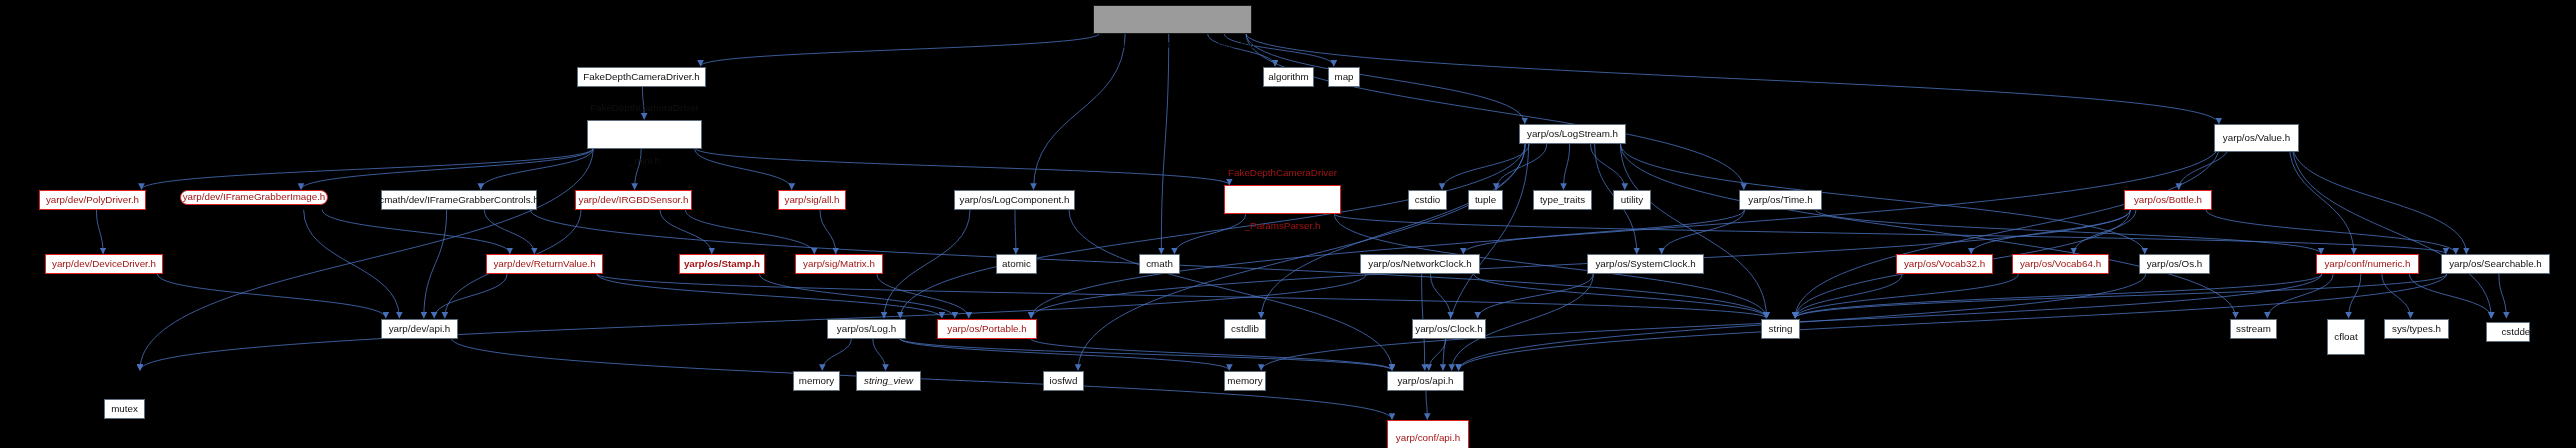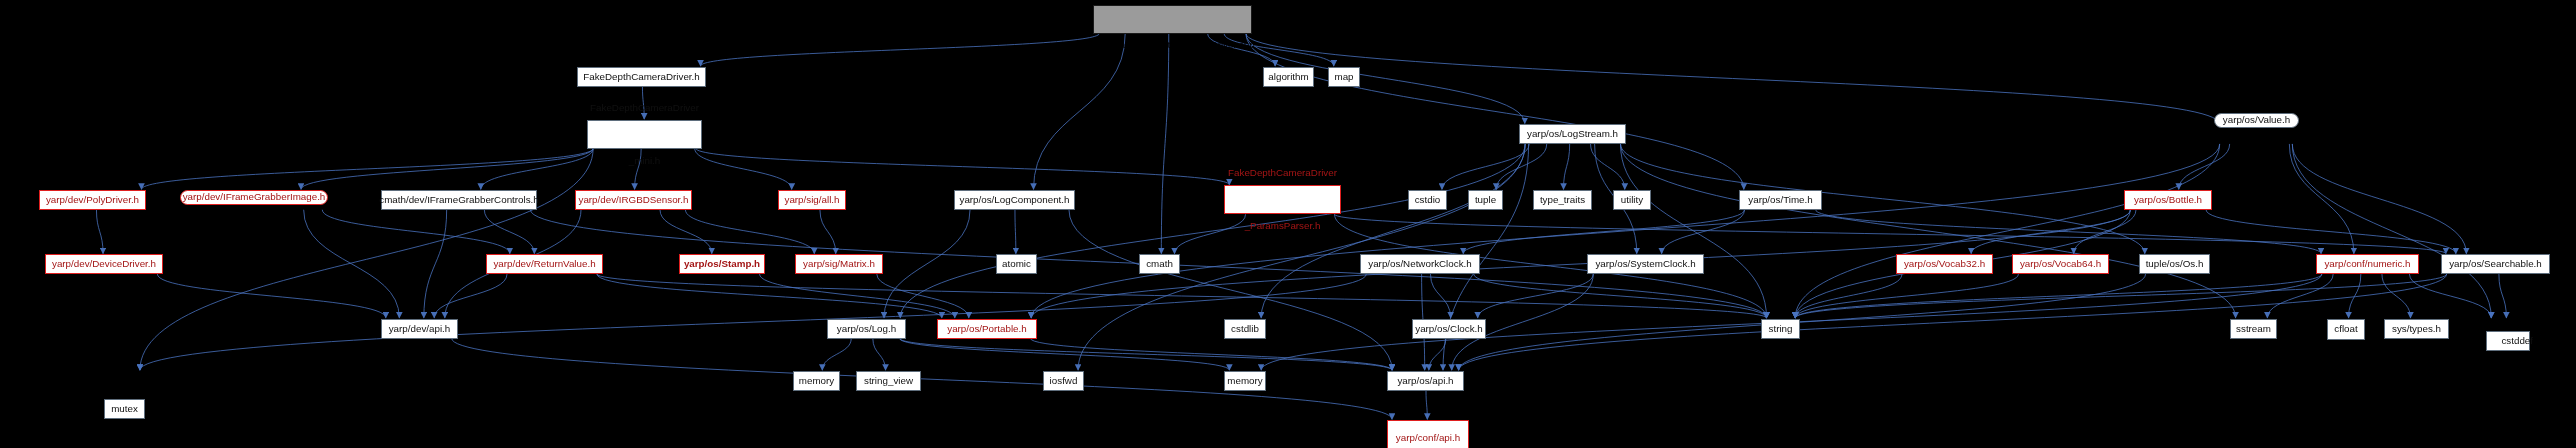--- a/index.html
+++ b/index.html
@@ -139,21 +139,21 @@
       <div class="node normal" style="left: 1328px; top: 67px; width: 32px; height: 19.7px;">
         <div>map</div>
       </div>
       <div class="node normal" style="left: 587px; top: 120px; width: 115px; height: 29px;">
         <div>FakeDepthCameraDriver</div>
         <div>_mini.h</div>
       </div>
       <div class="node normal" style="left: 1519px; top: 124px; width: 107px; height: 19.7px;">
         <div>yarp/os/LogStream.h</div>
       </div>
-      <div class="node normal" style="left: 2214px; top: 113px; width: 85px; height: 15px; border-radius: 9px;">
+      <div class="node normal" style="left: 2214px; top: 124px; width: 85px; height: 28px;">
         <div>yarp/os/Value.h</div>
       </div>
       <div class="node truncated" style="left: 39px; top: 190px; width: 107px; height: 19.7px;">
         <div>yarp/dev/PolyDriver.h</div>
       </div>
       <div class="node truncated" style="left: 180px; top: 190px; width: 148px; height: 15px; border-radius: 9px;">
         <div>yarp/dev/IFrameGrabberImage.h</div>
       </div>
       <div class="node normal" style="left: 381px; top: 190px; width: 156px; height: 19.7px;">
         <div>cmath/dev/IFrameGrabberControls.h</div>
@@ -213,21 +213,21 @@
       <div class="node normal" style="left: 1587px; top: 254px; width: 117px; height: 19.7px;">
         <div>yarp/os/SystemClock.h</div>
       </div>
       <div class="node truncated" style="left: 1896px; top: 254px; width: 97px; height: 19.7px;">
         <div>yarp/os/Vocab32.h</div>
       </div>
       <div class="node truncated" style="left: 2012px; top: 254px; width: 97px; height: 19.7px;">
         <div>yarp/os/Vocab64.h</div>
       </div>
       <div class="node normal" style="left: 2139px; top: 254px; width: 71px; height: 19.7px;">
-        <div>tuple/os/Os.h</div>
+        <div>yarp/os/Os.h</div>
       </div>
       <div class="node truncated" style="left: 2316px; top: 254px; width: 103px; height: 19.7px;">
         <div>yarp/conf/numeric.h</div>
       </div>
       <div class="node normal" style="left: 2441px; top: 254px; width: 109px; height: 19.7px;">
         <div>yarp/os/Searchable.h</div>
       </div>
       <div class="node normal" style="left: 381px; top: 319px; width: 77px; height: 19.7px;">
         <div>yarp/dev/api.h</div>
       </div>
@@ -242,36 +242,36 @@
       </div>
       <div class="node normal" style="left: 1412px; top: 319px; width: 74px; height: 19.7px;">
         <div>yarp/os/Clock.h</div>
       </div>
       <div class="node normal" style="left: 1761px; top: 319px; width: 39px; height: 19.7px;">
         <div>string</div>
       </div>
       <div class="node normal" style="left: 2230px; top: 319px; width: 47px; height: 19.7px;">
         <div>sstream</div>
       </div>
-      <div class="node normal" style="left: 2327px; top: 319px; width: 38px; height: 21px;">
+      <div class="node normal" style="left: 2327px; top: 319px; width: 38px; height: 36px;">
         <div>cfloat</div>
       </div>
       <div class="node normal" style="left: 2384px; top: 319px; width: 65px; height: 19.7px;">
         <div>sys/types.h</div>
       </div>
-      <div class="node normal" style="left: 2486px; top: 331px; width: 44px; height: 19.7px; padding-left: 20px;">
+      <div class="node normal" style="left: 2486px; top: 322px; width: 44px; height: 19.7px; padding-left: 20px;">
         <div>cstddef</div>
       </div>
       <div class="node normal" style="left: 104px; top: 371px; width: 41px; height: 19.7px; margin-top: 28px;">
         <div>mutex</div>
       </div>
       <div class="node normal" style="left: 793px; top: 371px; width: 47px; height: 19.7px;">
         <div>memory</div>
       </div>
-      <div class="node normal" style="left: 856px; top: 371px; width: 65px; height: 19.7px;">
+      <div class="node normal" style="left: 856px; top: 371px; width: 65px; height: 19.7px; font-style: italic;">
         <div>string_view</div>
       </div>
       <div class="node normal" style="left: 1043px; top: 371px; width: 41px; height: 19.7px;">
         <div>iosfwd</div>
       </div>
       <div class="node normal" style="left: 1224px; top: 371px; width: 42px; height: 19.7px;">
         <div>memory</div>
       </div>
       <div class="node normal" style="left: 1387px; top: 371px; width: 77px; height: 19.7px;">
         <div>yarp/os/api.h</div>

